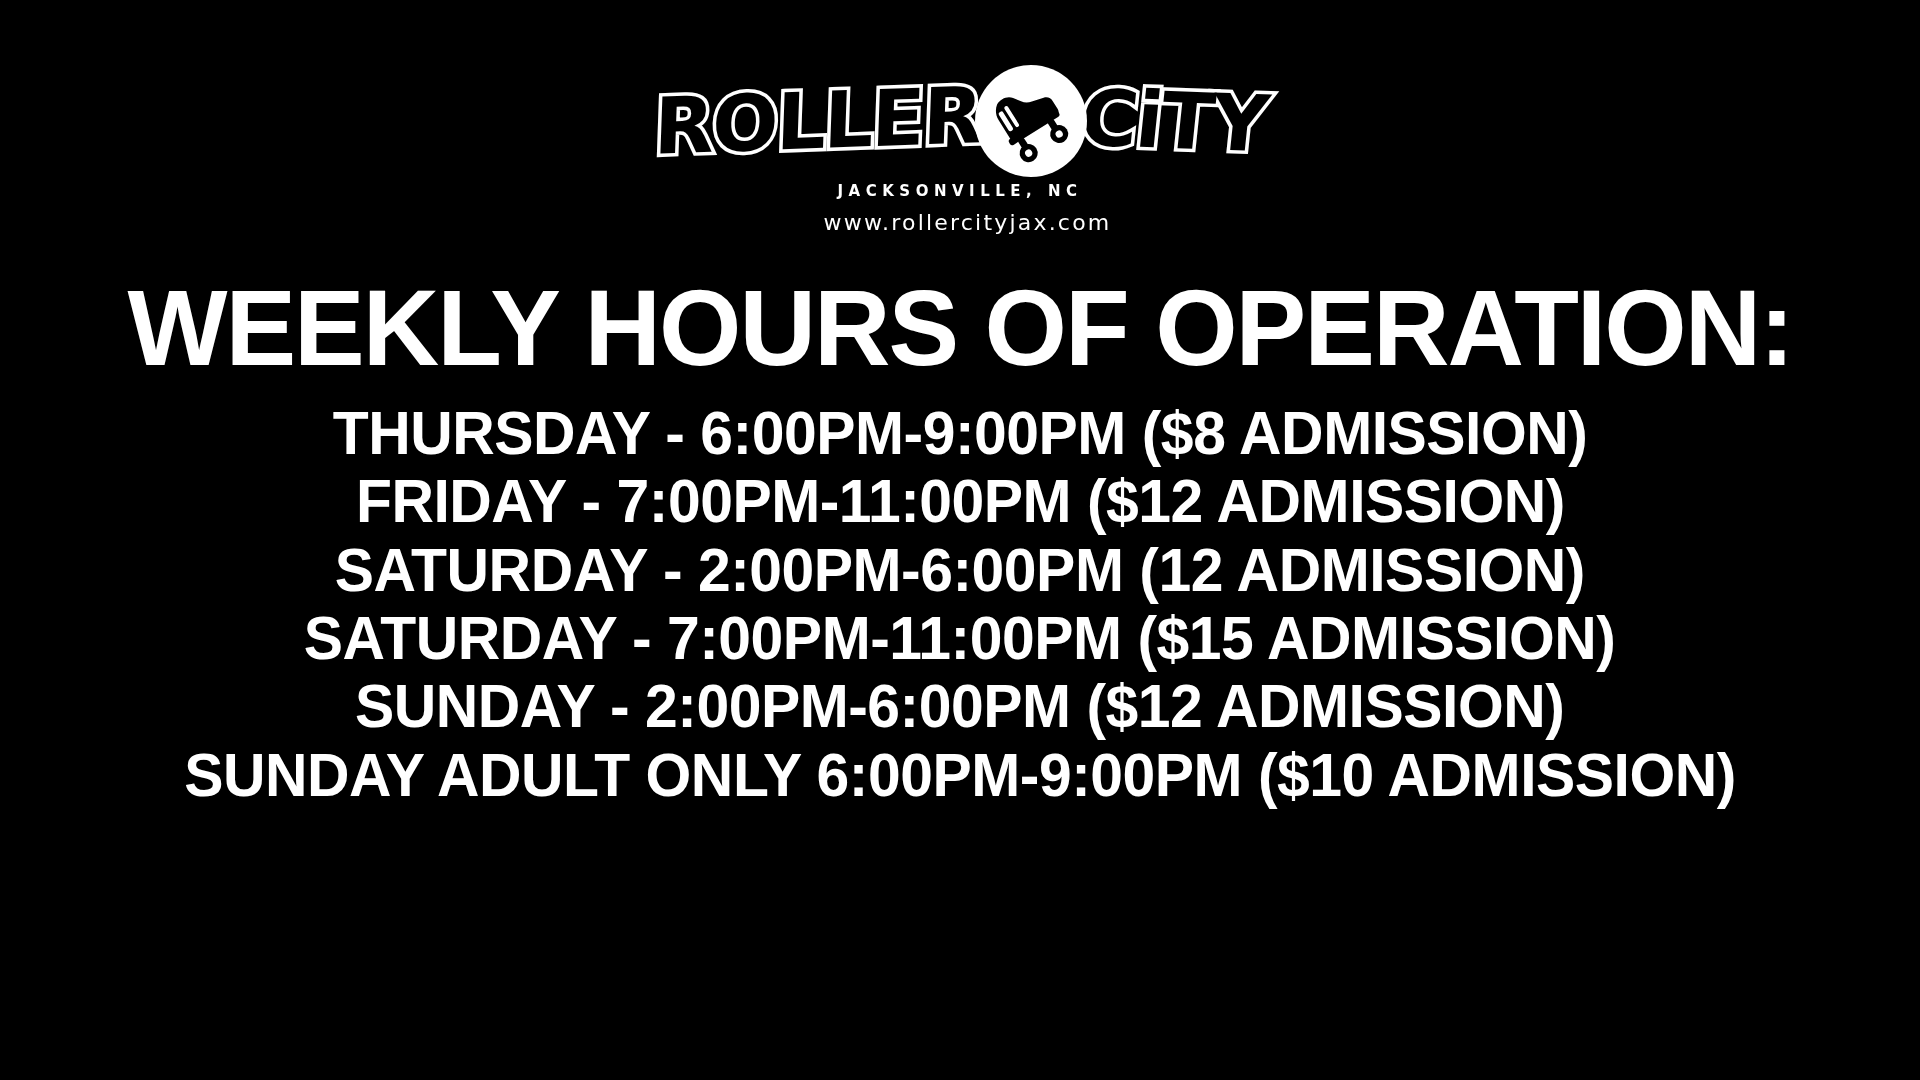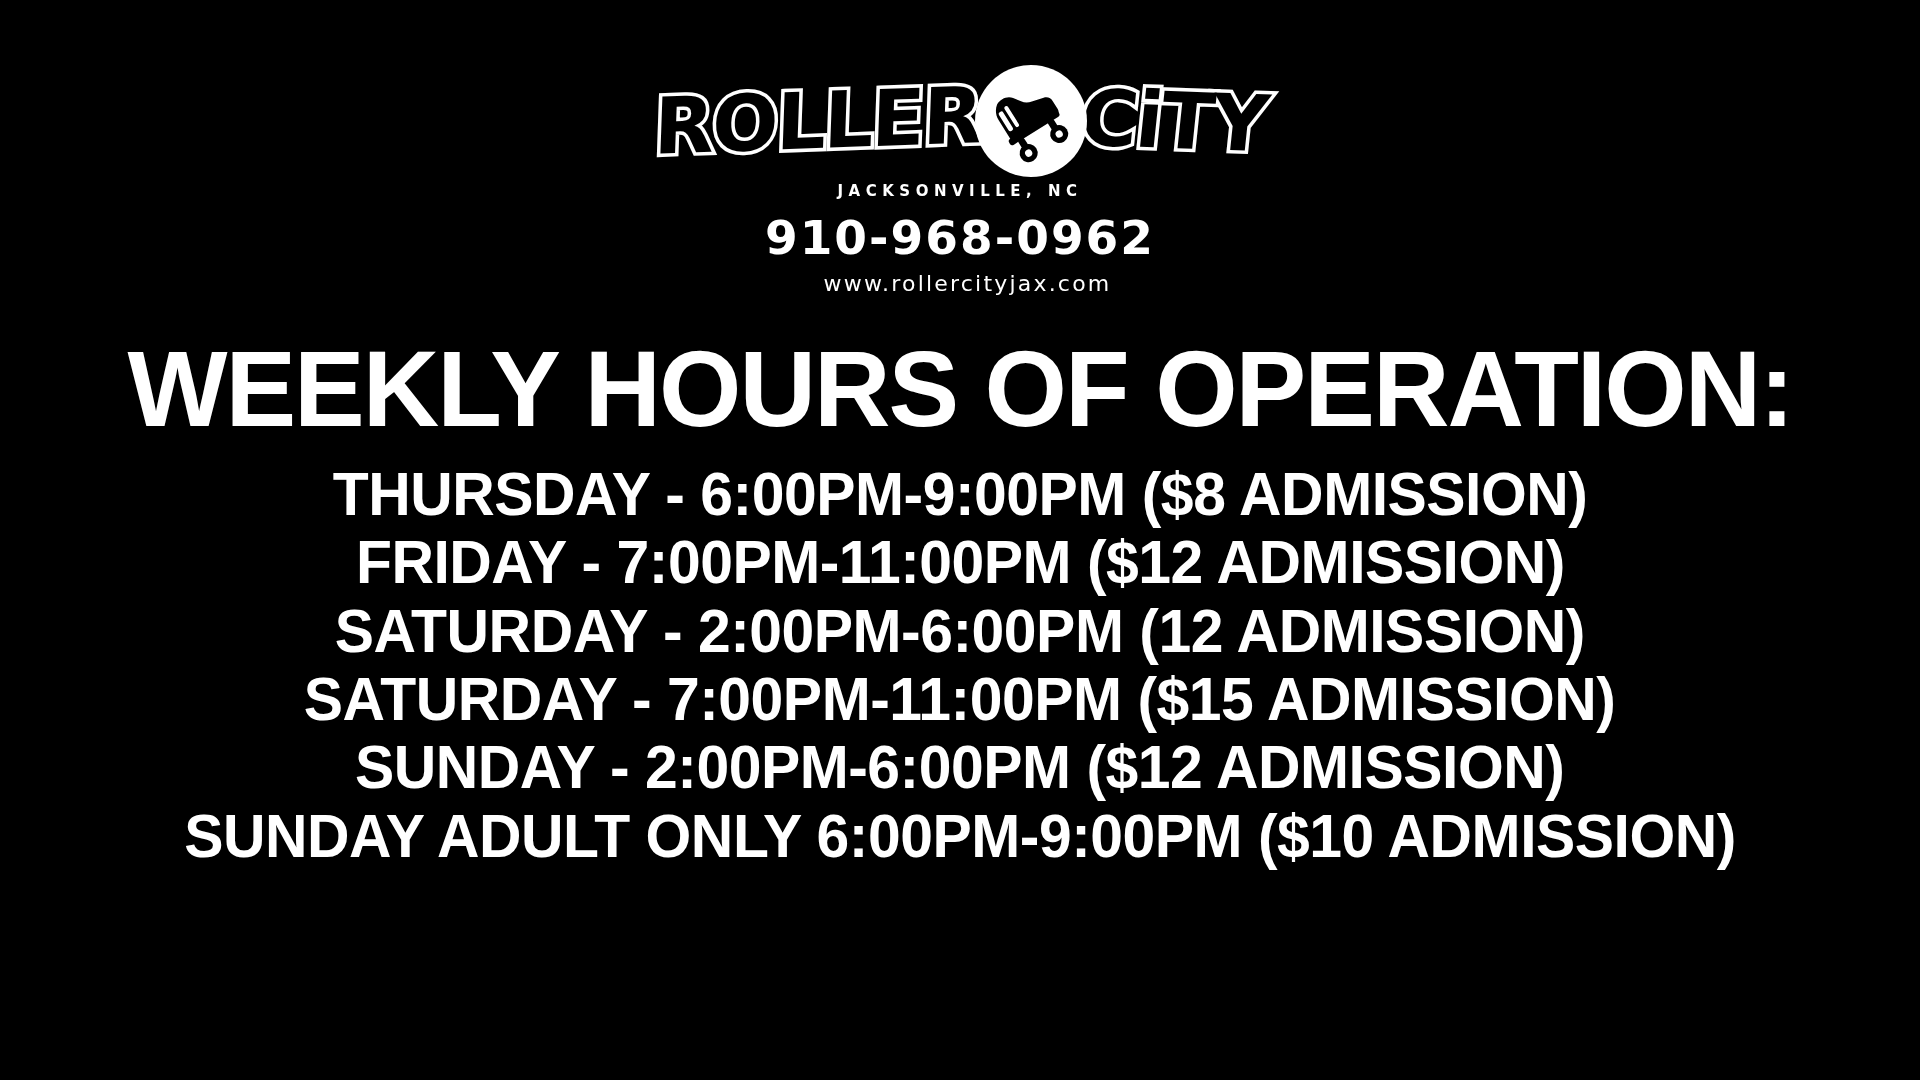--- a/index.html
+++ b/index.html
@@ -135,21 +135,20 @@
             <circle cx="63" cy="72" r="3.6" fill="#fff"></circle>
           </g>
         </svg>
       </span>
 
       <span class="logo-word right">CiTY</span>
     </div>
 
     <div class="logo-city-sub">JACKSONVILLE, NC</div>
 
-    <div class="logo-phone">910-968-0962</div>
 
     <div class="logo-url">www.rollercityjax.com</div>
   </div>
 
   <h1 class="headline">WEEKLY HOURS OF OPERATION:</h1>
 
   <div class="schedule">
     <div class="sched-line">THURSDAY - 6:00PM-9:00PM ($8 ADMISSION)</div>
     <div class="sched-line">FRIDAY - 7:00PM-11:00PM ($12 ADMISSION)</div>
     <div class="sched-line">SATURDAY - 2:00PM-6:00PM (12 ADMISSION)</div>

